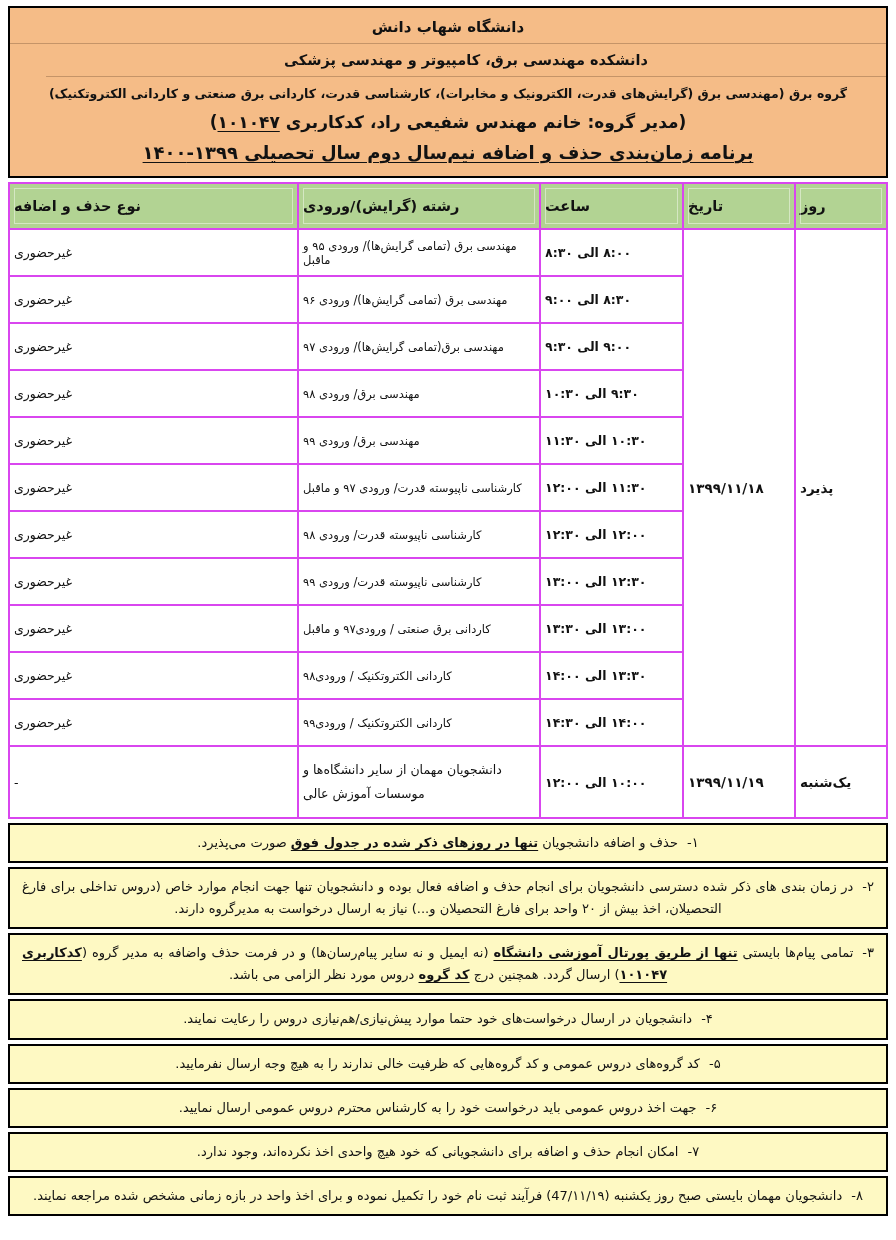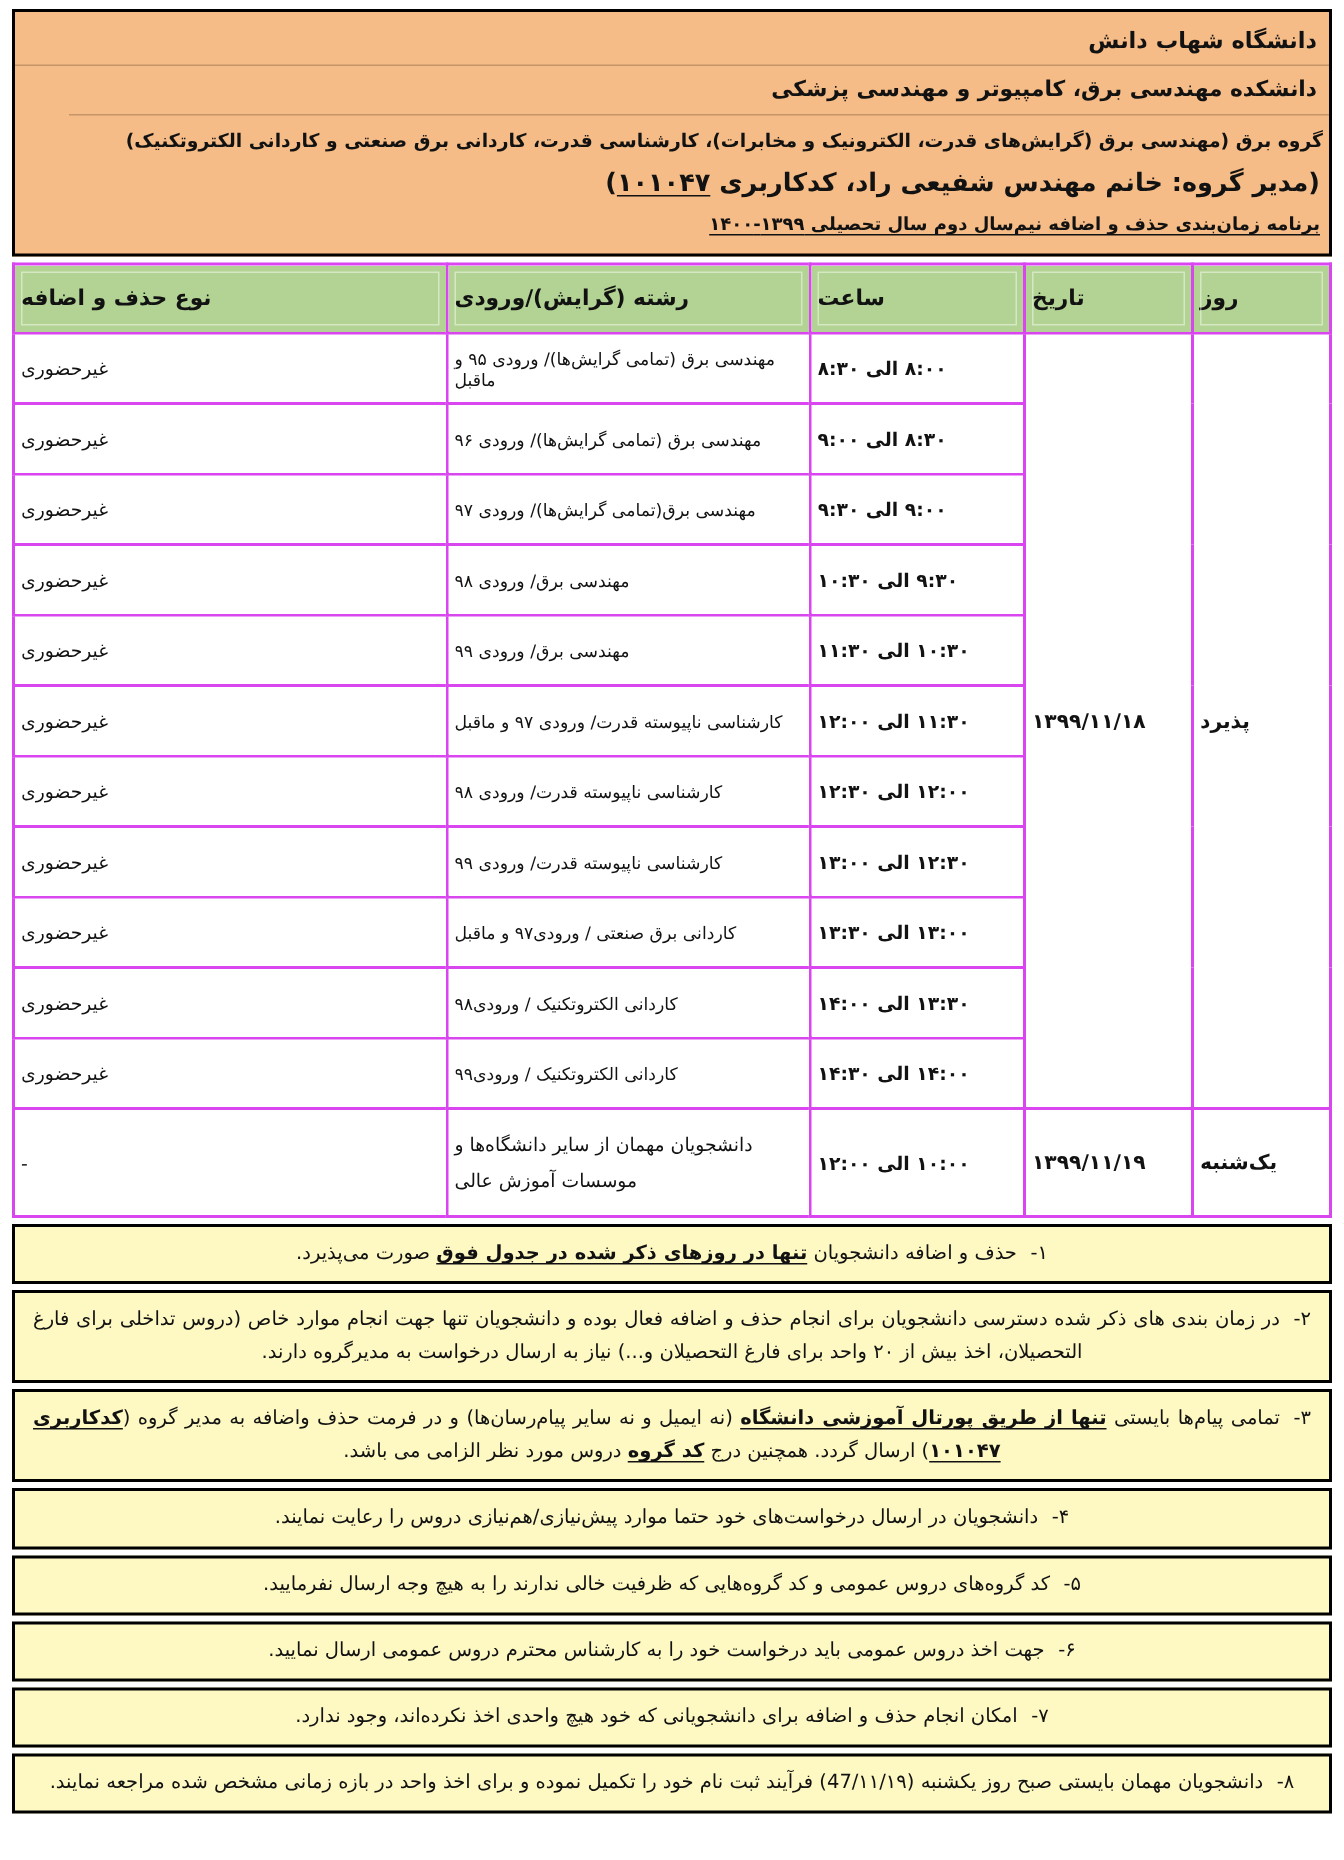--- a/index.html
+++ b/index.html
@@ -8,29 +8,29 @@
     font-family:"DejaVu Sans",sans-serif;
     color:#121212;
     -webkit-font-smoothing:antialiased;
   }
   .page{direction:rtl;padding:6px 8px 0 8px;}
 
   
   .top-header{
     background:var(--orange,#F5BC87);
     border:2px solid #000;
-    text-align:right;
+    text-align:center;
     font-weight:bold;
   }
   .hline{padding:6px 8px;}
   .hline1{font-size:15px;padding:10px 8px 7px;border-bottom:1px solid rgba(110,75,45,.35);}
   .hline2{font-size:14.5px;padding:8px 8px 8px;border-bottom:1px solid rgba(110,75,45,.35);margin-left:36px;}
   .hline3{font-size:12.5px;padding:9px 4px 6px;}
   .hline4{font-size:17px;padding:5px 6px;}
-  .hline5{font-size:12px;padding:5px 6px 13px;}
+  .hline5{font-size:18px;padding:5px 6px 13px;}
   .ul{text-decoration:underline;text-underline-offset:3px;text-decoration-thickness:1px;}
 
   
   table.sched{
     width:100%;
     border-collapse:collapse;
     table-layout:fixed;
     margin-top:4px;
     border:2px solid #000;
   }

